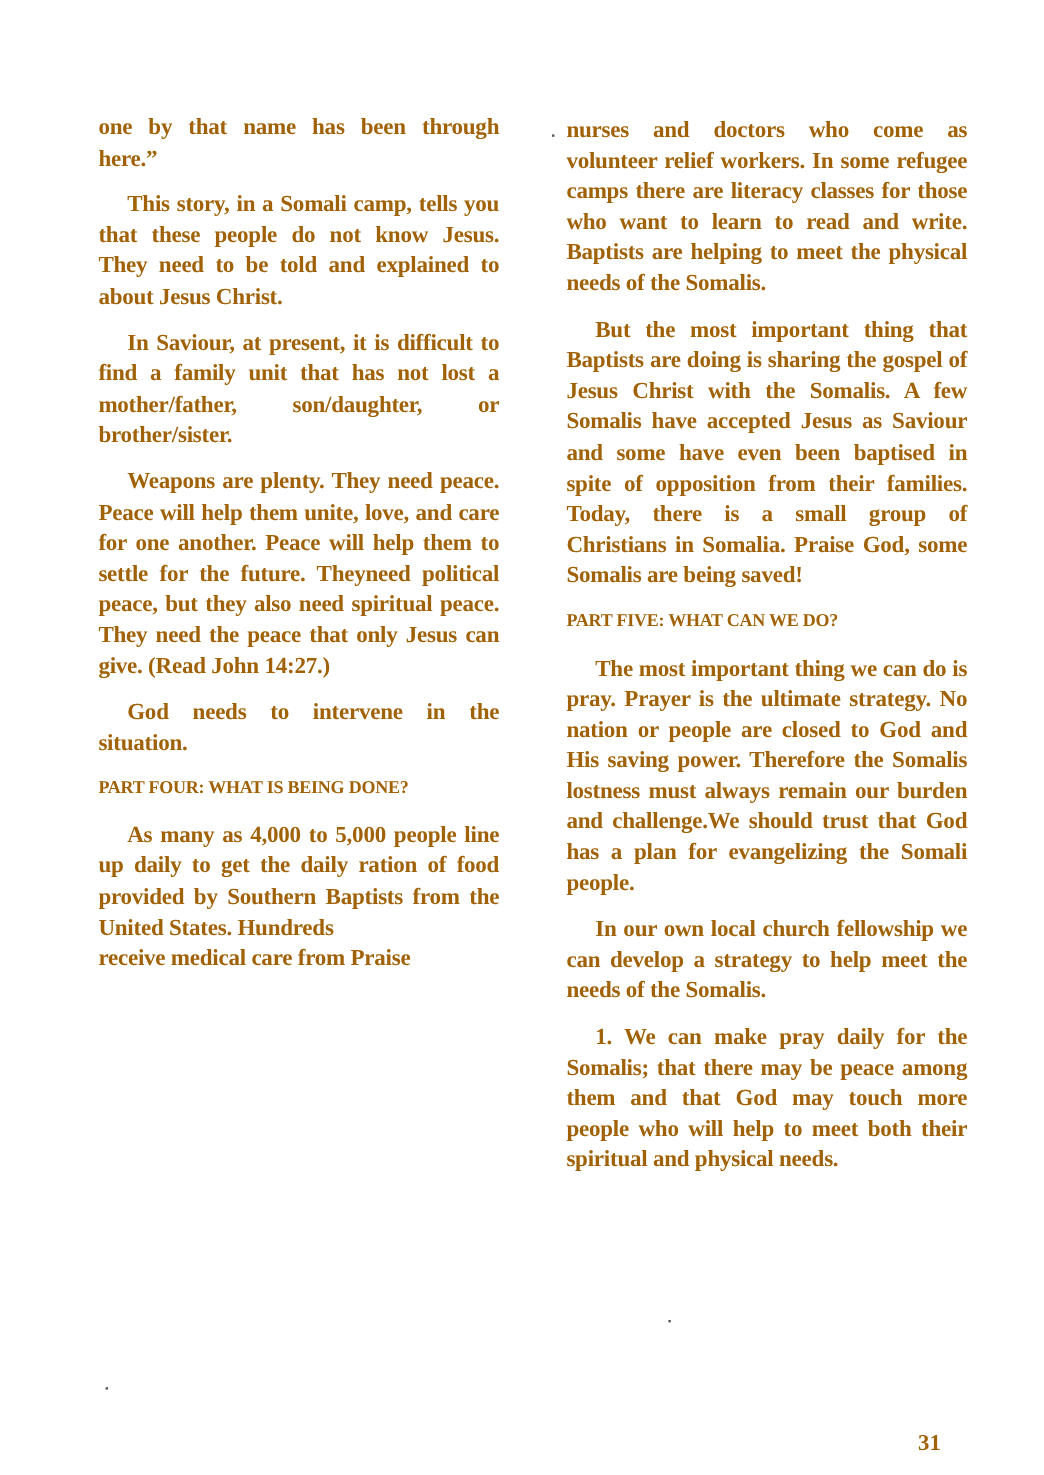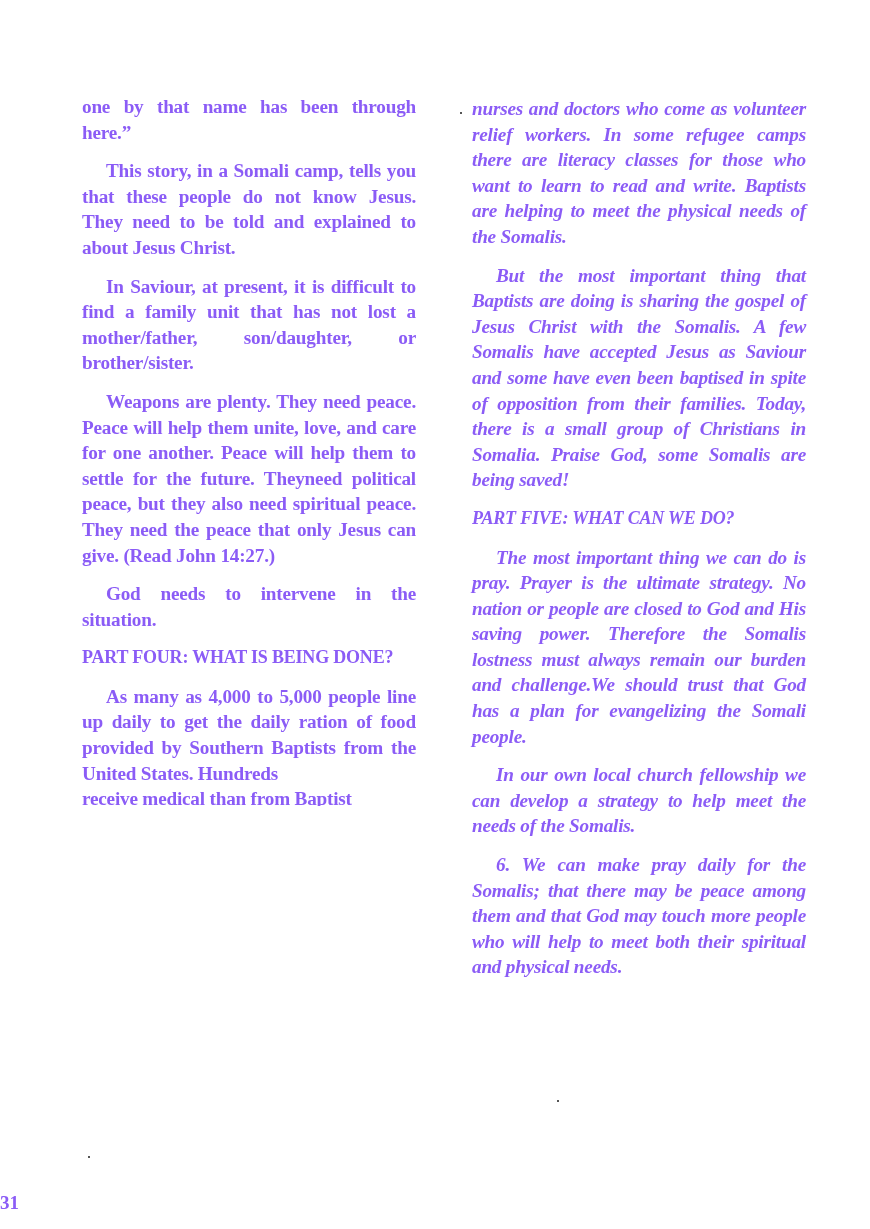--- a/index.html
+++ b/index.html
@@ -1,67 +1,67 @@
 <!DOCTYPE html>
 <html><head>
 <meta charset="utf-8">
 <style>
   html, body { margin: 0; padding: 0; background: #ffffff; }
   body { width: 870px; height: 1229px; position: relative; overflow: hidden; }
   .page {
     position: absolute; left: 0; top: 0; width: 870px; height: 1229px;
-    background: #ffffff; color: #8b5cf6;
+    background: #ffffff; color: #a16207;
     font-family: "Liberation Serif", "DejaVu Serif", serif;
     font-weight: bold;
   }
   .col {
     position: absolute; top: 94px;
     font-size: 19.2px; line-height: 25.6px;
     text-align: justify; letter-spacing: -0.2px;
   }
   .col-left { left: 82px; width: 334px; }
-  .col-right { left: 472px; width: 334px; top: 96px; font-style: italic; }
+  .col-right { left: 472px; width: 334px; top: 96px; }
   .col p { margin: 0 0 13px 0; }
   .col p.indent { text-indent: 24px; }
   .col p.cont { text-indent: 0; }
   .col h2 {
-    margin: 0 0 13px 0; font-size: 18px; line-height: 25.6px;
+    margin: 0 0 13px 0; font-size: 15px; line-height: 25.6px;
     font-weight: bold; text-align: justify;
   }
   .col h2.h-five { word-spacing: 0px; }
   .col p.cut { height: 20px; overflow: hidden; margin-bottom: 0; }
   .page-number {
     position: absolute; left: 0; width: 784px; top: 1192px;
-    text-align: left; font-size: 19px; font-weight: bold;
+    text-align: right; font-size: 19px; font-weight: bold;
   }
   .speck { position: absolute; width: 2px; height: 2px; background: #555; }
 </style>
 </head>
 <body>
 
 <div class="page">
 
   <div class="col col-left">
     <p class="cont">one by that name has been through here.”</p>
     <p class="indent">This story, in a Somali camp, tells you that these people do not know Jesus.  They need to be told and explained to about  Jesus Christ.</p>
     <p class="indent">In Saviour, at present, it is difficult to find a family unit that has not lost a mother/father, son/daughter, or brother/sister.</p>
     <p class="indent">Weapons are plenty.  They need peace.  Peace  will help them unite, love, and care for one another. Peace  will help them to settle for the future. Theyneed political peace, but they also need spiritual peace. They need the peace that only Jesus can give. (Read John 14:27.)</p>
     <p class="indent">God needs to intervene in the situation.</p>
     <h2>PART FOUR: WHAT IS BEING DONE?</h2>
     <p class="indent" style="margin-bottom:0">As many as 4,000 to 5,000 people line up daily to get the daily ration of food provided by Southern Baptists from the United States. Hundreds</p>
-    <p class="cont cut">receive medical than from Baptist</p>
+    <p class="cont cut">receive medical care from Praise</p>
   </div>
 
   <div class="col col-right">
     <p class="cont">nurses and doctors who come as volunteer relief workers. In some refugee camps there are literacy classes for those who want to learn to read and write. Baptists are helping to meet the physical needs of the Somalis.</p>
     <p class="indent">But the most important thing that Baptists are doing is sharing the gospel of Jesus Christ with the Somalis.  A few Somalis have accepted Jesus as Saviour and some have even been baptised in spite of opposition from their families. Today, there is a small group of Christians in Somalia.  Praise God, some Somalis are being saved!</p>
     <h2 class="h-five">PART FIVE: WHAT CAN WE DO?</h2>
     <p class="indent">The most important thing we can do is pray.  Prayer is the ultimate strategy.  No nation or people are closed to God and His saving power. Therefore the Somalis lostness must always remain our burden and challenge.We should trust that God has a plan for evangelizing the Somali people.</p>
     <p class="indent">In our own local church fellowship we can develop a strategy to help meet the needs of  the Somalis.</p>
-    <p class="indent">6. We can make  pray daily for the Somalis; that there may be peace among them and that God may touch more people who will help to meet both their spiritual and physical needs.</p>
+    <p class="indent">1. We can make  pray daily for the Somalis; that there may be peace among them and that God may touch more people who will help to meet both their spiritual and physical needs.</p>
   </div>
 
   <div class="page-number">31</div>
 
   <span class="speck" style="left:88px; top:1156px;"></span>
   <span class="speck" style="left:557px; top:1100px;"></span>
   <span class="speck" style="left:460px; top:112px;"></span>
 </div>
 
 </body></html>

